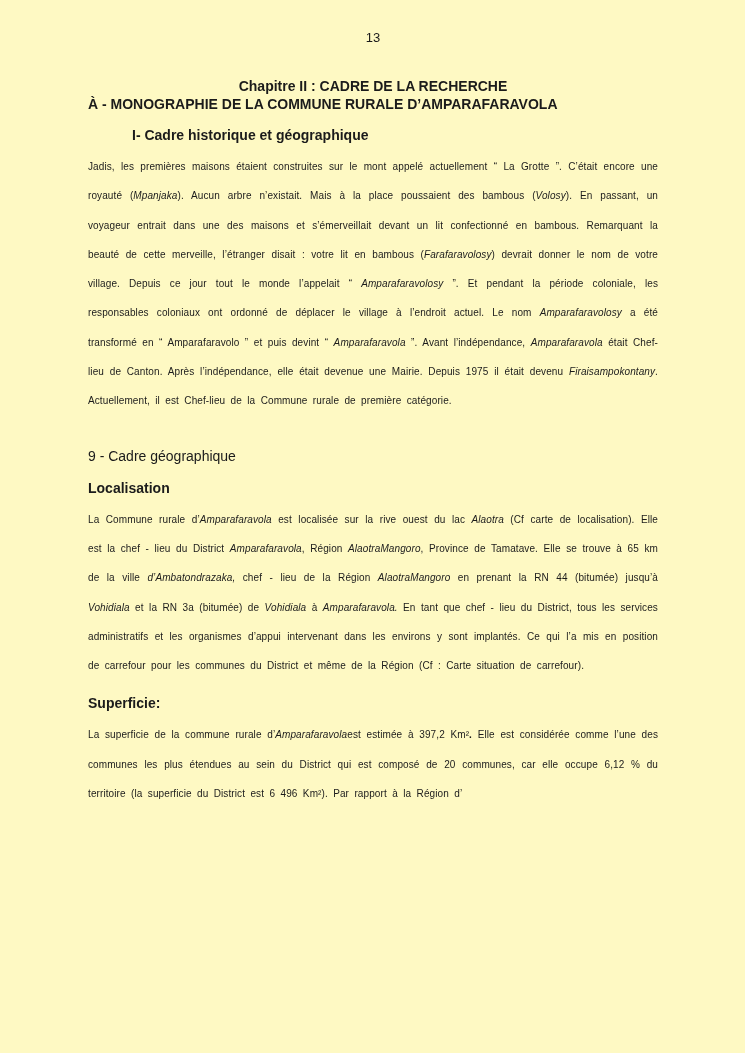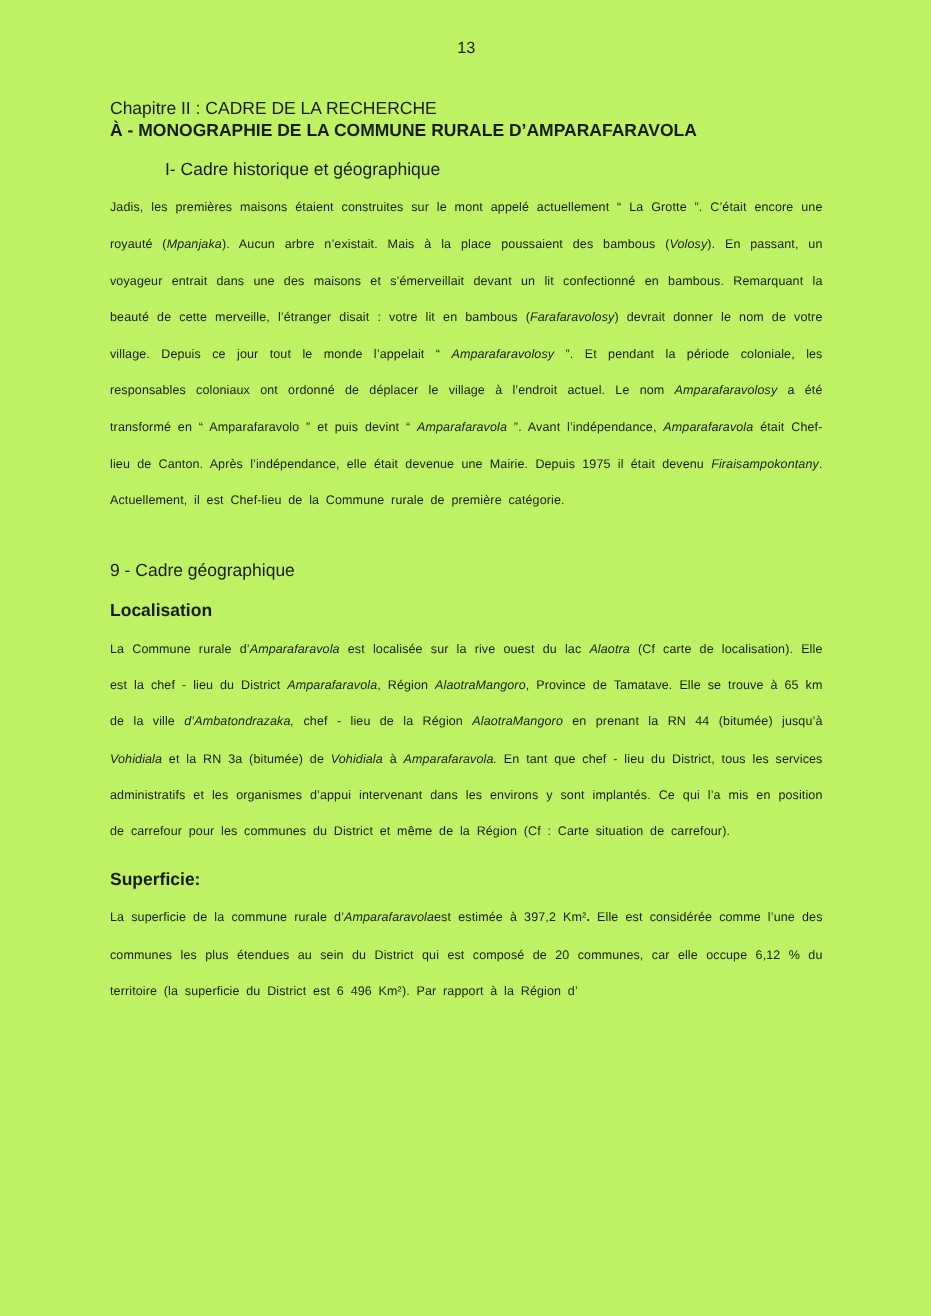--- a/index.html
+++ b/index.html
@@ -5,46 +5,47 @@
   html, body {
     margin: 0;
     padding: 0;
     background: #e8e8e8;
   }
   .page {
     position: relative;
     width: 745px;
     height: 1053px;
     margin: 0 auto;
-    background: #bef264;
+    background: #fef9c3;
     box-sizing: border-box;
     padding: 30px 87px 0 88px;
     font-family: "Liberation Sans", "DejaVu Sans", sans-serif;
     color: #1b1b1b;
     overflow: hidden;
   }
   .page-number {
     text-align: center;
     font-size: 13px;
     line-height: 16px;
   }
   .chapter-title {
     margin-top: 31px;
-    font-weight: normal;
+    text-align: center;
+    font-weight: bold;
     font-size: 14px;
     line-height: 18px;
   }
   .section-title {
     font-weight: bold;
     font-size: 14px;
     line-height: 18px;
   }
   .subheading {
     margin-top: 13px;
-    font-weight: normal;
+    font-weight: bold;
     font-size: 14px;
     line-height: 18px;
     padding-left: 44px;
   }
   .list-item {
     margin-top: 12px;
     margin-left: 27px;
     font-size: 14px;
     line-height: 18px;
     white-space: pre-wrap;

